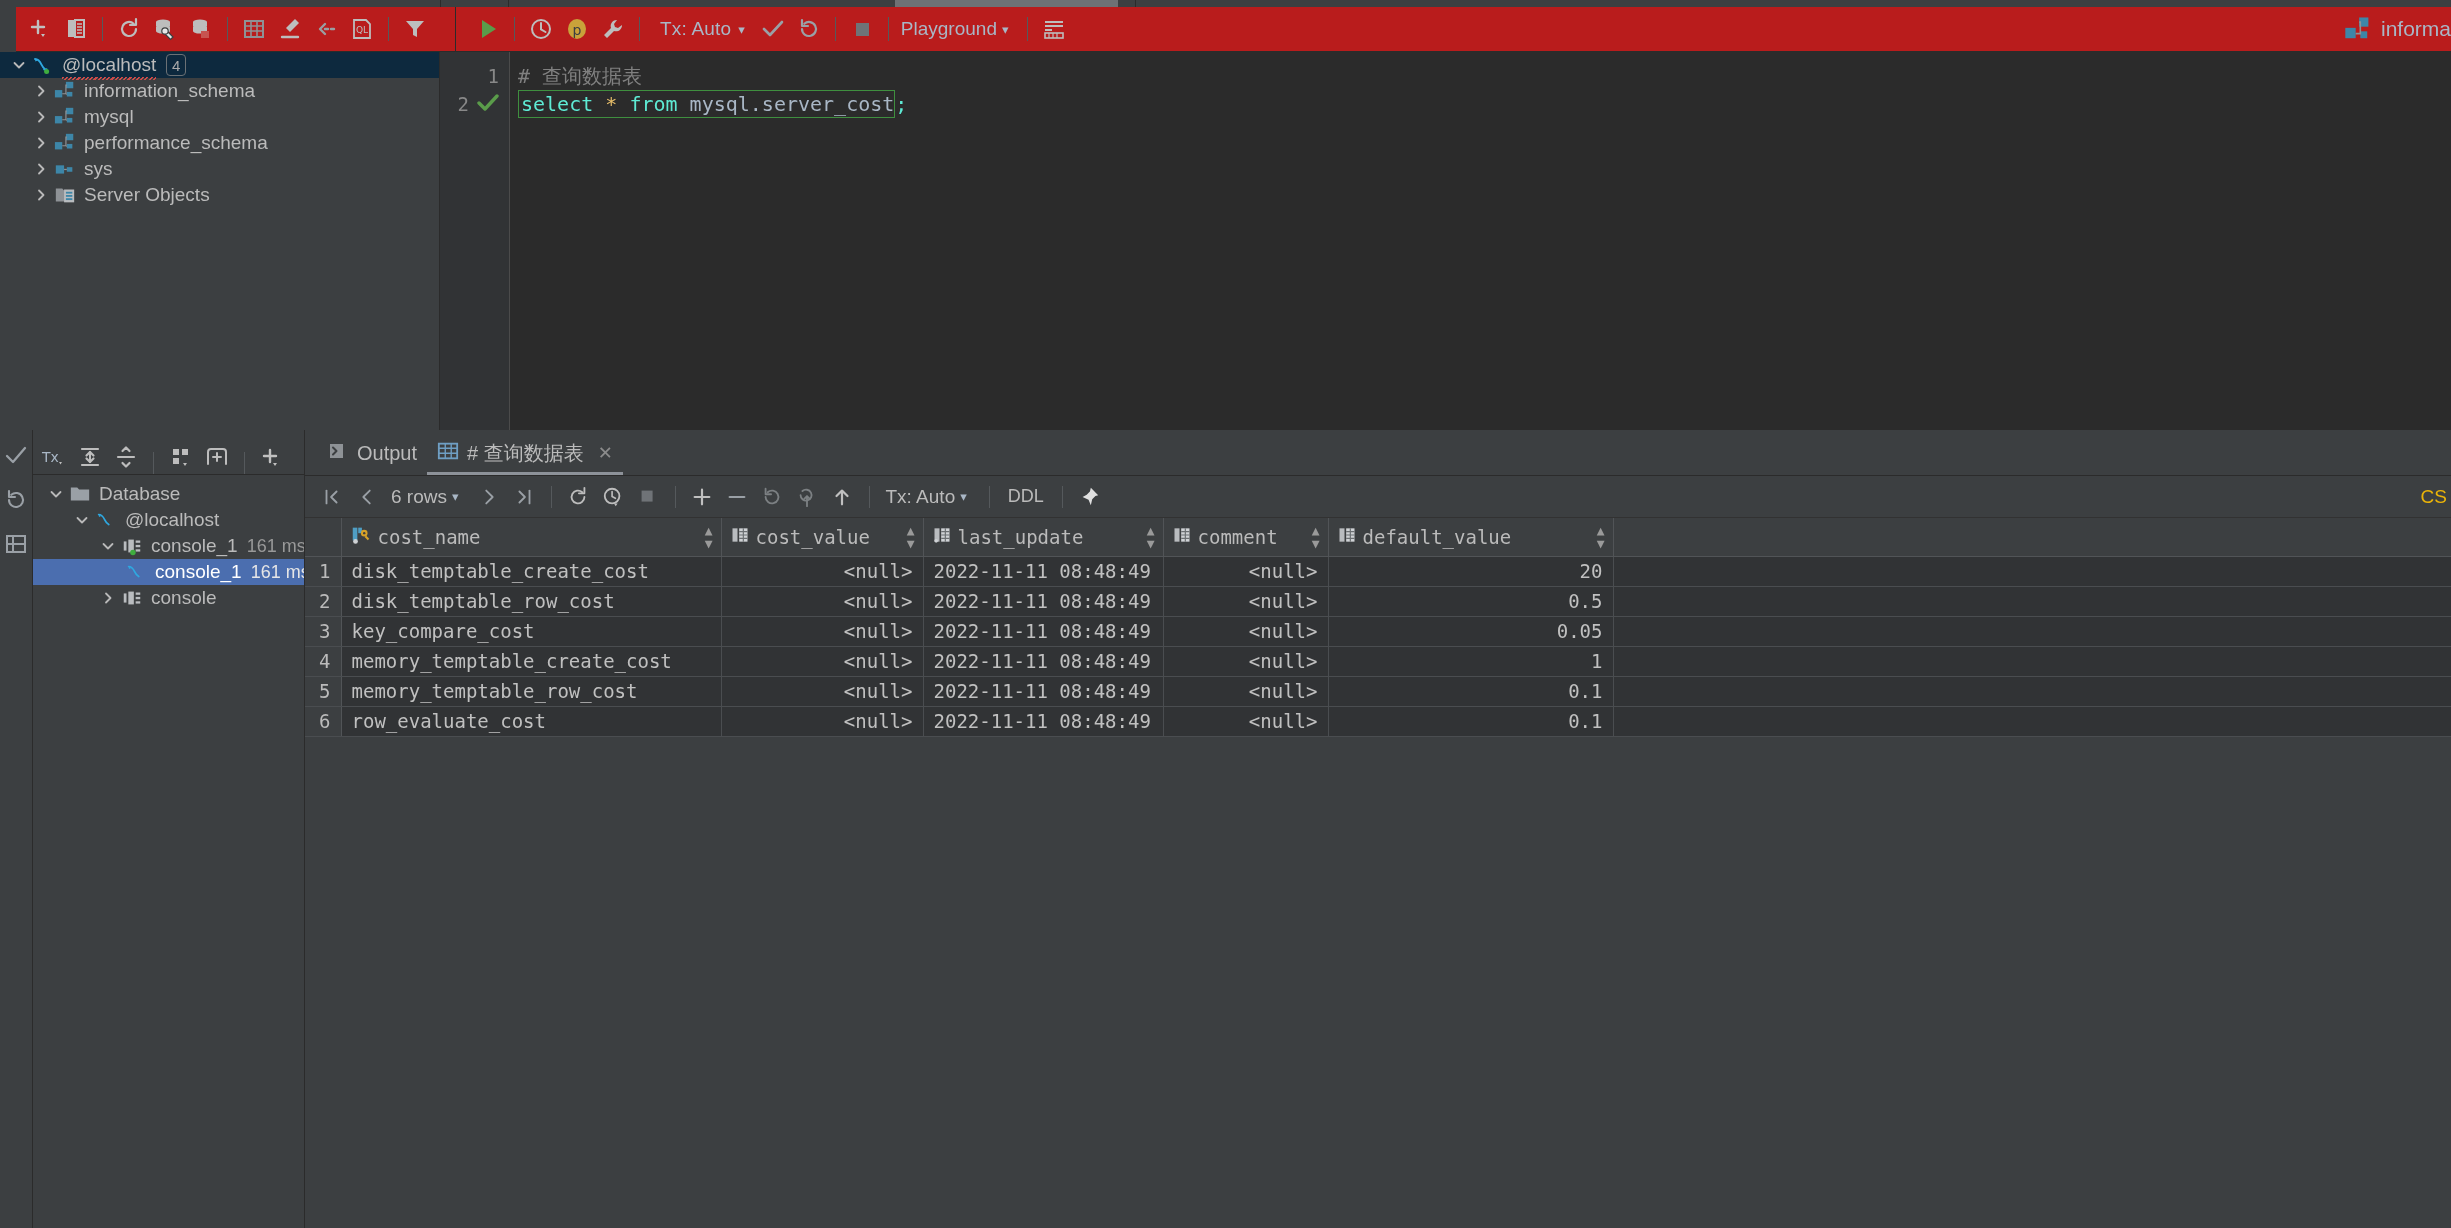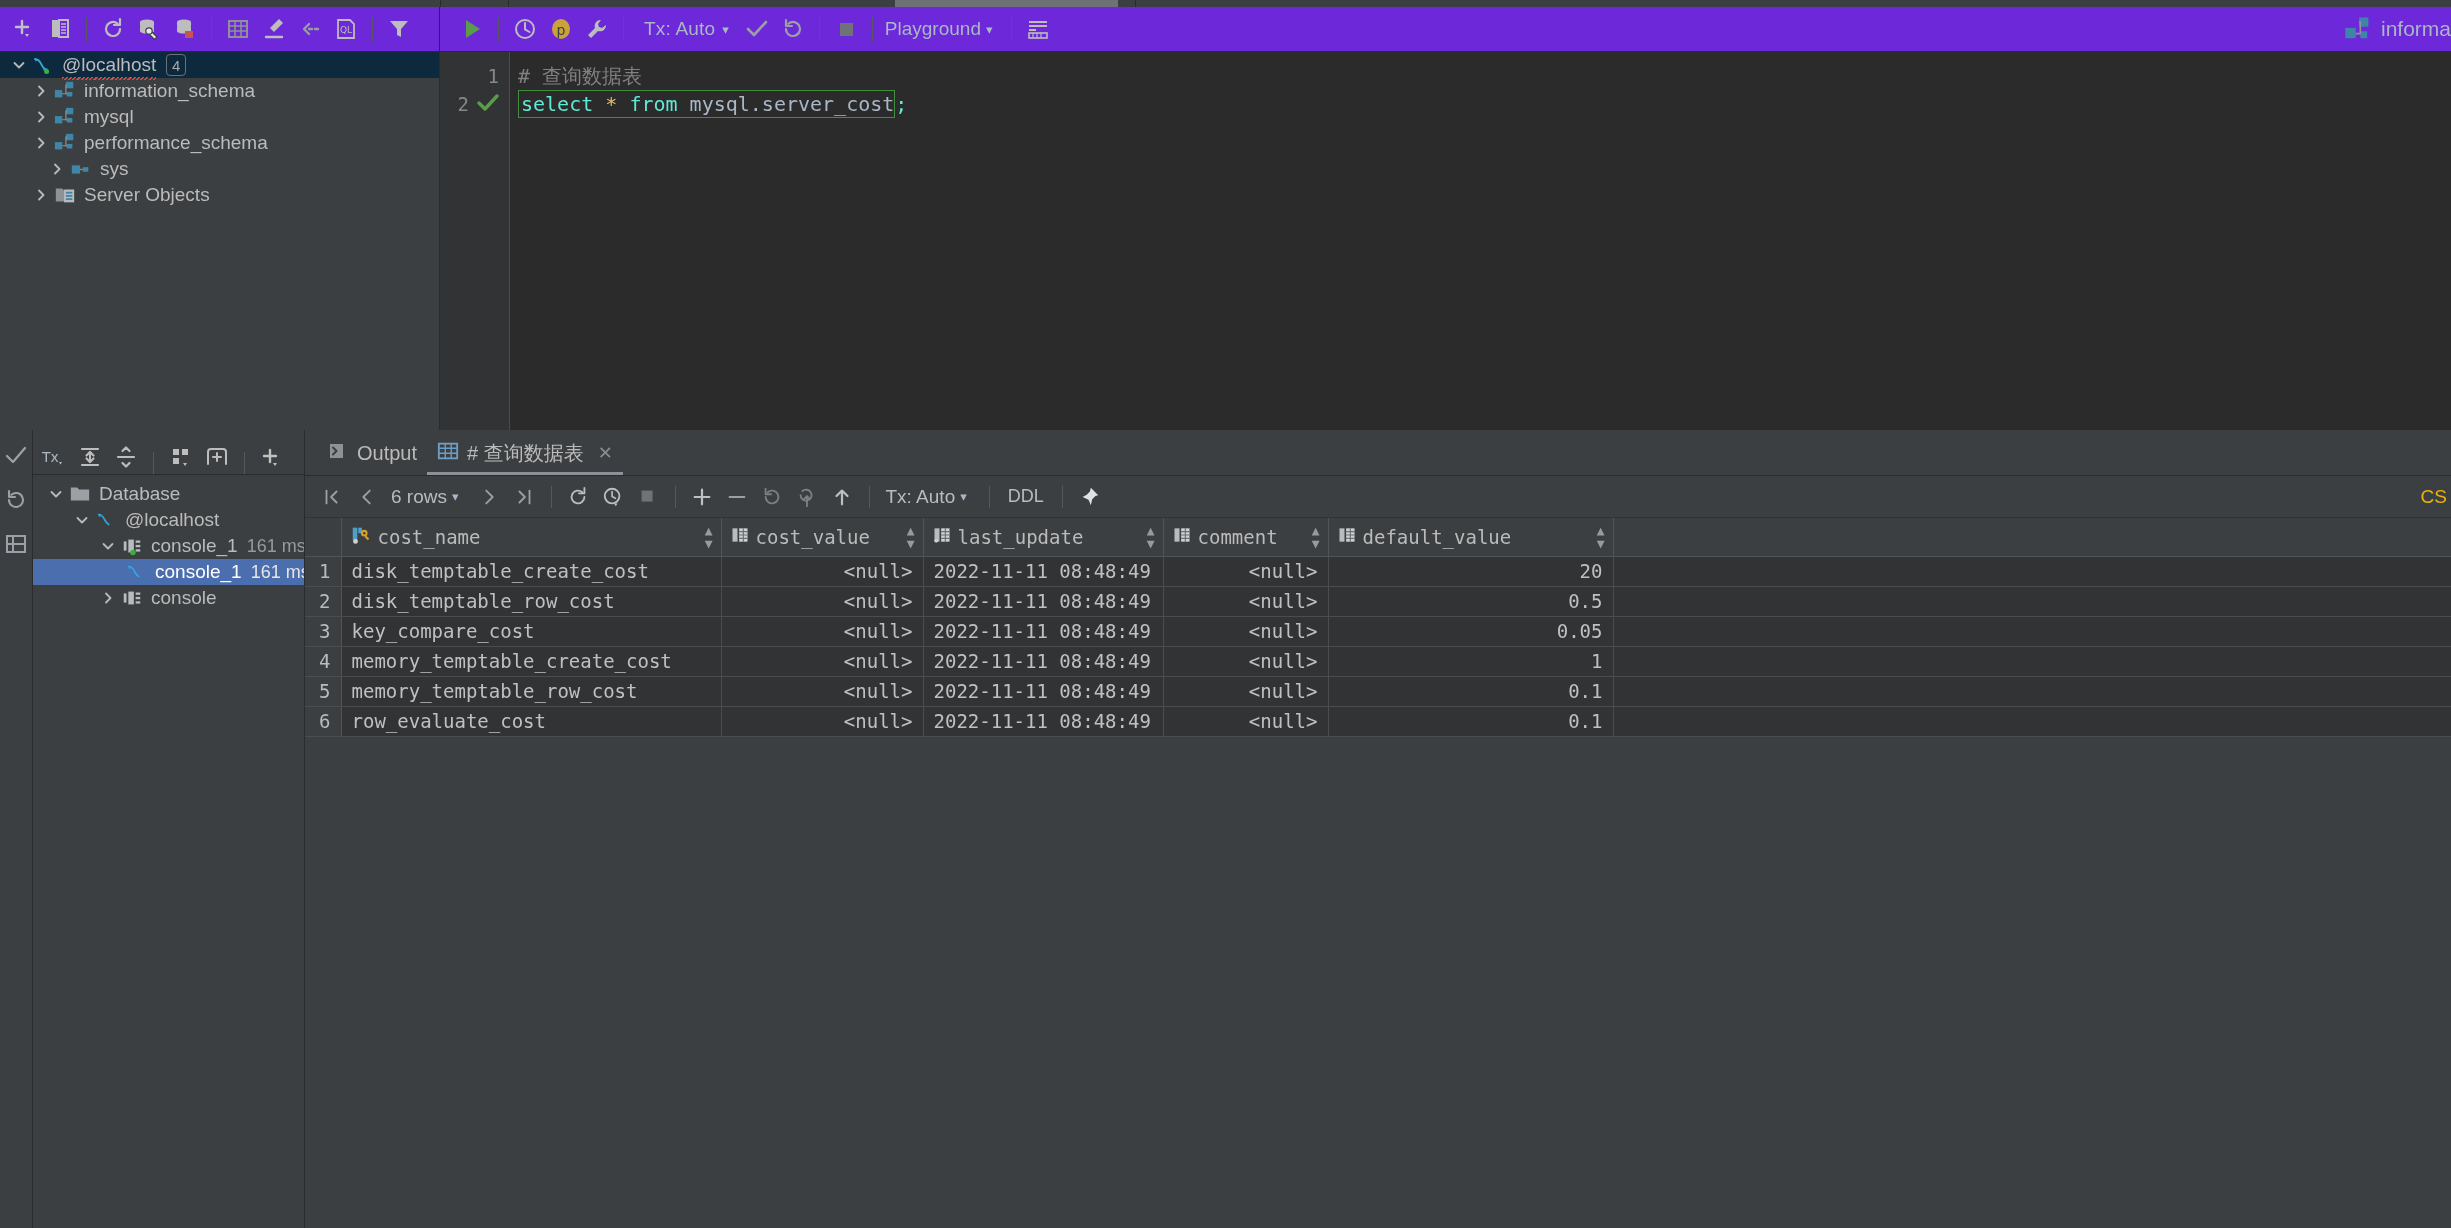--- a/index.html
+++ b/index.html
@@ -12,22 +12,22 @@
   }
   .app { position: relative; width: 2451px; height: 1228px; display: flex; flex-direction: column; }
 
   
   .top-strip { height: 7px; background: #3c3f41; position: relative; flex: 0 0 7px; }
   .top-strip .seg { position: absolute; top: 0; height: 7px; }
   .top-strip .divider { position: absolute; top: 0; width: 1px; height: 7px; background: #2b2b2b; }
   .top-strip .thumb { background: #6e7175; }
 
   
-  .toolbar-row { display: flex; height: 45px; flex: 0 0 45px; background: #6d28d9;
-                 border-bottom: 1px solid #2b2b2b; align-items: center; }
+  .toolbar-row { display: flex; height: 45px; flex: 0 0 45px; background: #b91c1c;
+                 border-bottom: 1px solid #2b2b2b; align-items: center; margin-left: 16px; }
   .tb-left { width: 440px; display: flex; align-items: center; height: 45px;
              border-right: 1px solid #2b2b2b; padding-left: 6px; }
   .tb-right { flex: 1; display: flex; align-items: center; height: 45px; padding-left: 6px; }
 
   .tbtn { width: 36px; height: 36px; display: flex; align-items: center; justify-content: center;
           border-radius: 3px; position: relative; }
   .tbtn svg { display: block; }
   .sep { width: 1px; height: 24px; background: #55595c; margin: 0 8px; }
 
   .tx-label { color: #a9b7c6; font-size: 19px; margin: 0 2px 0 8px; letter-spacing: .2px; }
@@ -363,21 +363,21 @@
           <svg width="22" height="22" viewBox="0 0 24 24">
             <rect x="1" y="11" width="8" height="8" fill="#3d86a8"></rect>
             <rect x="13" y="2" width="8" height="7" fill="#3d86a8"></rect>
             <rect x="14" y="13" width="6" height="5" fill="#3d86a8"></rect>
             <path d="M9 15h4V5.5h1M13 15.5h1" stroke="#8e9296" stroke-width="1.3" fill="none"></path>
           </svg>
         </span>
         <span class="tlabel">performance_schema</span>
       </div>
 
-      <div class="trow" style="padding-left:46px">
+      <div class="trow" style="padding-left:30px">
         <span class="arrow">
           <svg width="16" height="16" viewBox="0 0 16 16">
               <path d="M6 3.5L10.5 8 6 12.5" fill="none" stroke="#b9b9b9" stroke-width="1.8" stroke-linecap="round" stroke-linejoin="round"></path>
             </svg>
         </span>
         <span class="tico">
           <svg width="22" height="22" viewBox="0 0 24 24">
             <rect x="2" y="8" width="9" height="9" fill="#3d86a8"></rect>
             <rect x="14" y="10" width="6" height="5" fill="#3d86a8"></rect>
             <path d="M11 12.5h3" stroke="#8e9296" stroke-width="1.4"></path>

